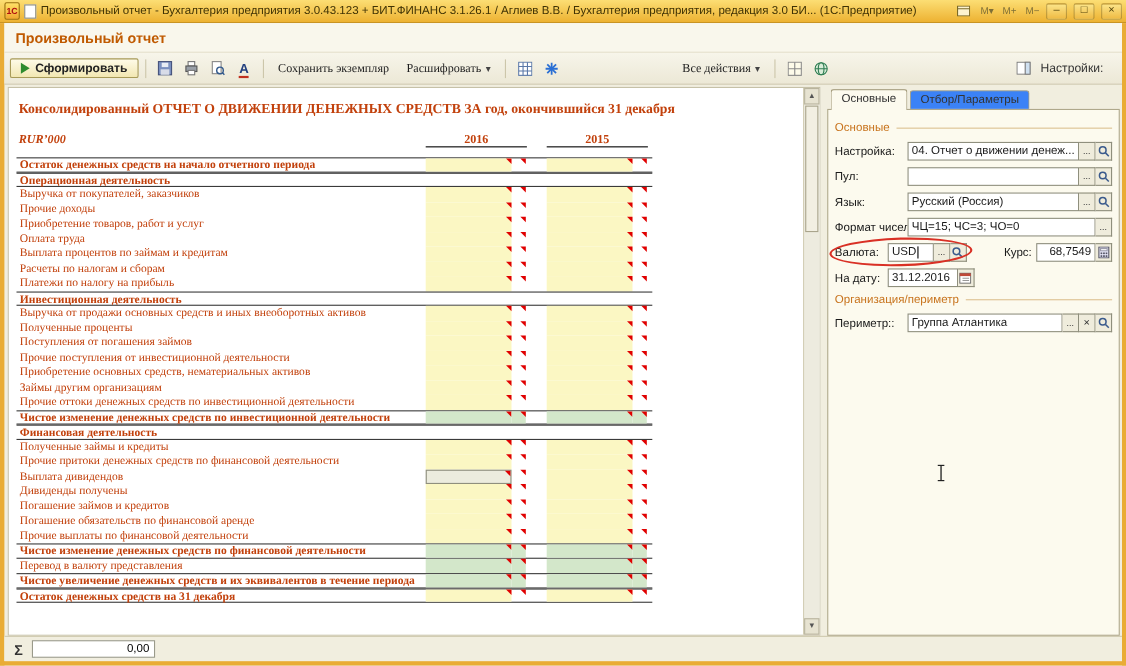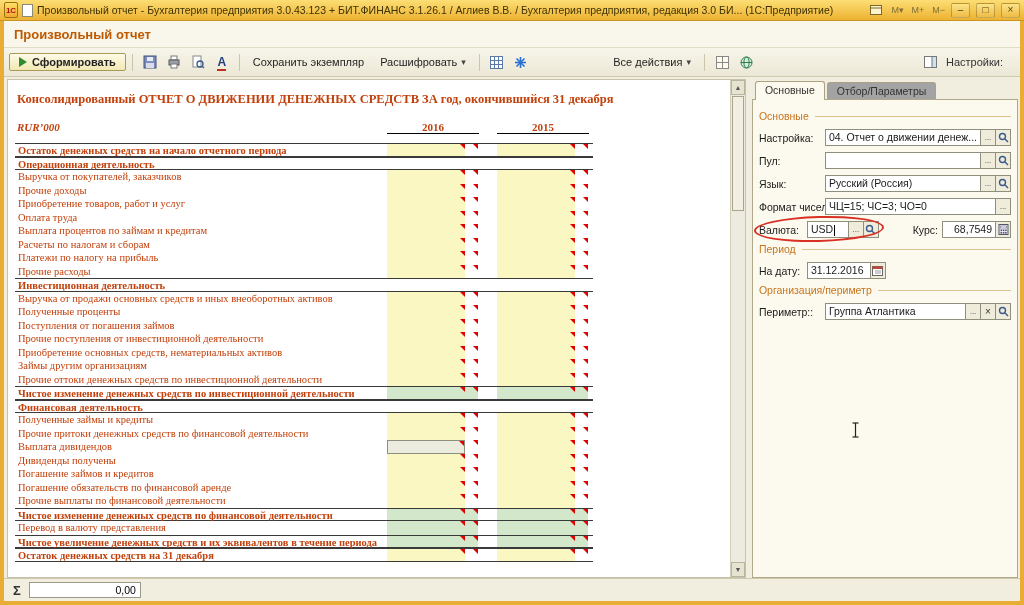--- a/index.html
+++ b/index.html
@@ -42,21 +42,21 @@
 
   
   .toolbar { height:29px; flex:0 0 29px; display:flex; align-items:center; padding:0 5px;
     background:linear-gradient(#F7F5EA,#ECE8D6); border-bottom:1px solid #CFC9AF; font-size:11px; }
   .tb-left { flex:1; display:flex; align-items:center; gap:2px; min-width:0; }
   .tb-right { flex:0 0 250px; display:flex; align-items:center; justify-content:flex-end; gap:5px; padding-right:12px; }
   .btn-gen { display:flex; align-items:center; gap:5px; padding:2px 9px; font-size:11px; font-weight:bold;
     color:#222; border:1px solid #A89B58; border-radius:2px; background:linear-gradient(#FEFBE8,#F2E7B2); }
   .play { width:0; height:0; border-left:8px solid #2E8B2E; border-top:5px solid transparent; border-bottom:5px solid transparent; }
   .tbtn { display:flex; align-items:center; gap:4px; padding:2px 6px; background:transparent;
-    border:1px solid transparent; font-size:11px; color:#1F1F1F; font-family:Liberation Sans, sans-serif; }
+    border:1px solid transparent; font-size:11px; color:#1F1F1F; font-family:Liberation Serif, serif; }
   .caret { color:#444; font-size:9px; }
   .ibtn { width:22px; height:20px; display:flex; align-items:center; justify-content:center;
     background:transparent; border:1px solid transparent; padding:0; }
   .sep { width:1px; height:17px; background:#CCC6AA; margin:0 4px; flex:0 0 1px; }
   .settings-caption { font-size:11px; color:#333; }
   .fontA { font-weight:bold; color:#23407F; font-size:12px; }
   .fontA u { text-decoration:none; border-bottom:2px solid #C03020; }
 
   
   .content { flex:1; min-height:0; display:flex; padding:2px 0 0 3px; }
@@ -88,21 +88,21 @@
   .varrow { flex:0 0 15px; background:#E7E3D1; border:1px solid #B9B49E; font-size:7px; color:#555;
     display:flex; align-items:center; justify-content:center; }
   .vthumb { height:115px; margin:1px; background:#F2EFE2; border:1px solid #A9A48C; }
   .vtrack { flex:1; }
 
   .splitter { flex:0 0 4px; background:#F1EEDF; }
 
   
   .settings-panel { flex:0 0 236px; display:flex; flex-direction:column; background:#F1EEDF; padding:0 2px; }
   .tabs { flex:0 0 20px; display:flex; align-items:flex-end; gap:2px; padding-left:3px; font-size:10.5px; }
-  .tab { padding:2px 9px 2px; background:#a3a3a3; color:#333; border:1px solid #A9A183; border-bottom:none;
+  .tab { padding:2px 9px 2px; background:#3b82f6; color:#333; border:1px solid #A9A183; border-bottom:none;
     border-radius:3px 3px 0 0; position:relative; }
   .tab.active { background:#FCFAEE; padding-bottom:4px; top:1px; z-index:2; }
   .panel-body { flex:1; border:1px solid #AFA88B; background:#FCFAEE; padding:7px 6px 6px; position:relative; overflow:hidden; }
 
   .group-header { display:flex; align-items:center; color:#C8741E; font-size:10.5px; margin:3px 0 5px; }
   .group-header::after { content:""; flex:1; border-top:1px solid #DCC191; margin-left:6px; }
 
   .f-row { display:flex; align-items:center; height:21px; margin-bottom:2px; position:relative; font-size:10.5px; color:#1A1A1A; }
   .f-label { flex:0 0 66px; white-space:nowrap; overflow:hidden; }
   .f-row.nl .f-label { flex-basis:48px; }
@@ -319,29 +319,20 @@
                 <div class="r"><span class="rl">Расчеты по налогам и сборам</span><span class="cell c1 bg-y">
                     <i class="tri"></i>
                   </span><span class="cell c1n">
                     <i class="tri"></i>
                   </span><span class="cell c2 bg-y">
                     <i class="tri"></i>
                   </span><span class="cell c2n">
                     <i class="tri"></i>
                   </span></div>
                 <div class="r"><span class="rl">Платежи по налогу на прибыль</span><span class="cell c1 bg-y">
-                    <i class="tri"></i>
-                  </span><span class="cell c1n">
-                    <i class="tri"></i>
-                  </span><span class="cell c2 bg-y">
-                    <i class="tri"></i>
-                  </span><span class="cell c2n">
-                    <i class="tri"></i>
-                  </span></div>
-                <div class="r"><span class="rl">Прочие расходы</span><span class="cell c1 bg-y">
                     <i class="tri"></i>
                   </span><span class="cell c1n">
                     <i class="tri"></i>
                   </span><span class="cell c2 bg-y">
                     <i class="tri"></i>
                   </span><span class="cell c2n">
                     <i class="tri"></i>
                   </span></div>
                 <div class="r rb"><span class="rl">Инвестиционная деятельность</span></div>
                 <div class="r"><span class="rl">Выручка от продажи основных средств и иных внеоборотных активов</span><span class="cell c1 bg-y">
@@ -598,21 +589,20 @@
                         <rect x="7.1" y="5.5" width="1.6" height="1.6"></rect>
                         <rect x="2.5" y="8" width="1.6" height="1.6"></rect>
                         <rect x="4.8" y="8" width="1.6" height="1.6"></rect>
                         <rect x="7.1" y="8" width="1.6" height="1.6"></rect>
                       </g>
                     </svg>
                   </button>
                 </span>
                 <div class="red-ellipse"></div>
               </div>
-              <div class="group-header">Период</div>
               <div class="f-row nl">
                 <span class="f-label">На дату:</span>
                 <div class="f-input fixed" style="width: 64px;">31.12.2016</div>
                 <button class="f-btn">
                   <svg width="11" height="11" viewBox="0 0 11 11">
                     <rect x="0.5" y="1.5" width="10" height="9" fill="#FFF" stroke="#666"></rect>
                     <rect x="0.5" y="1.5" width="10" height="2.5" fill="#C04838"></rect>
                     <line x1="3" y1="6" x2="9" y2="6" stroke="#999"></line>
                     <line x1="3" y1="8" x2="9" y2="8" stroke="#999"></line>
                   </svg>

